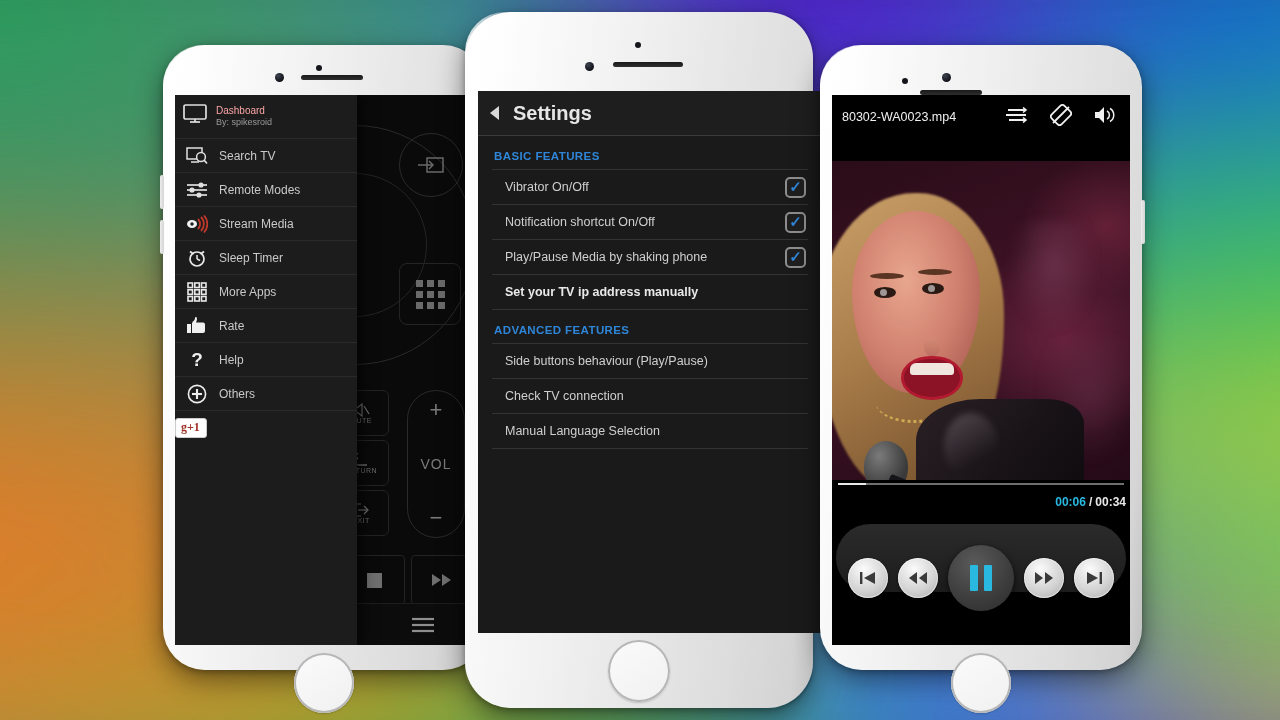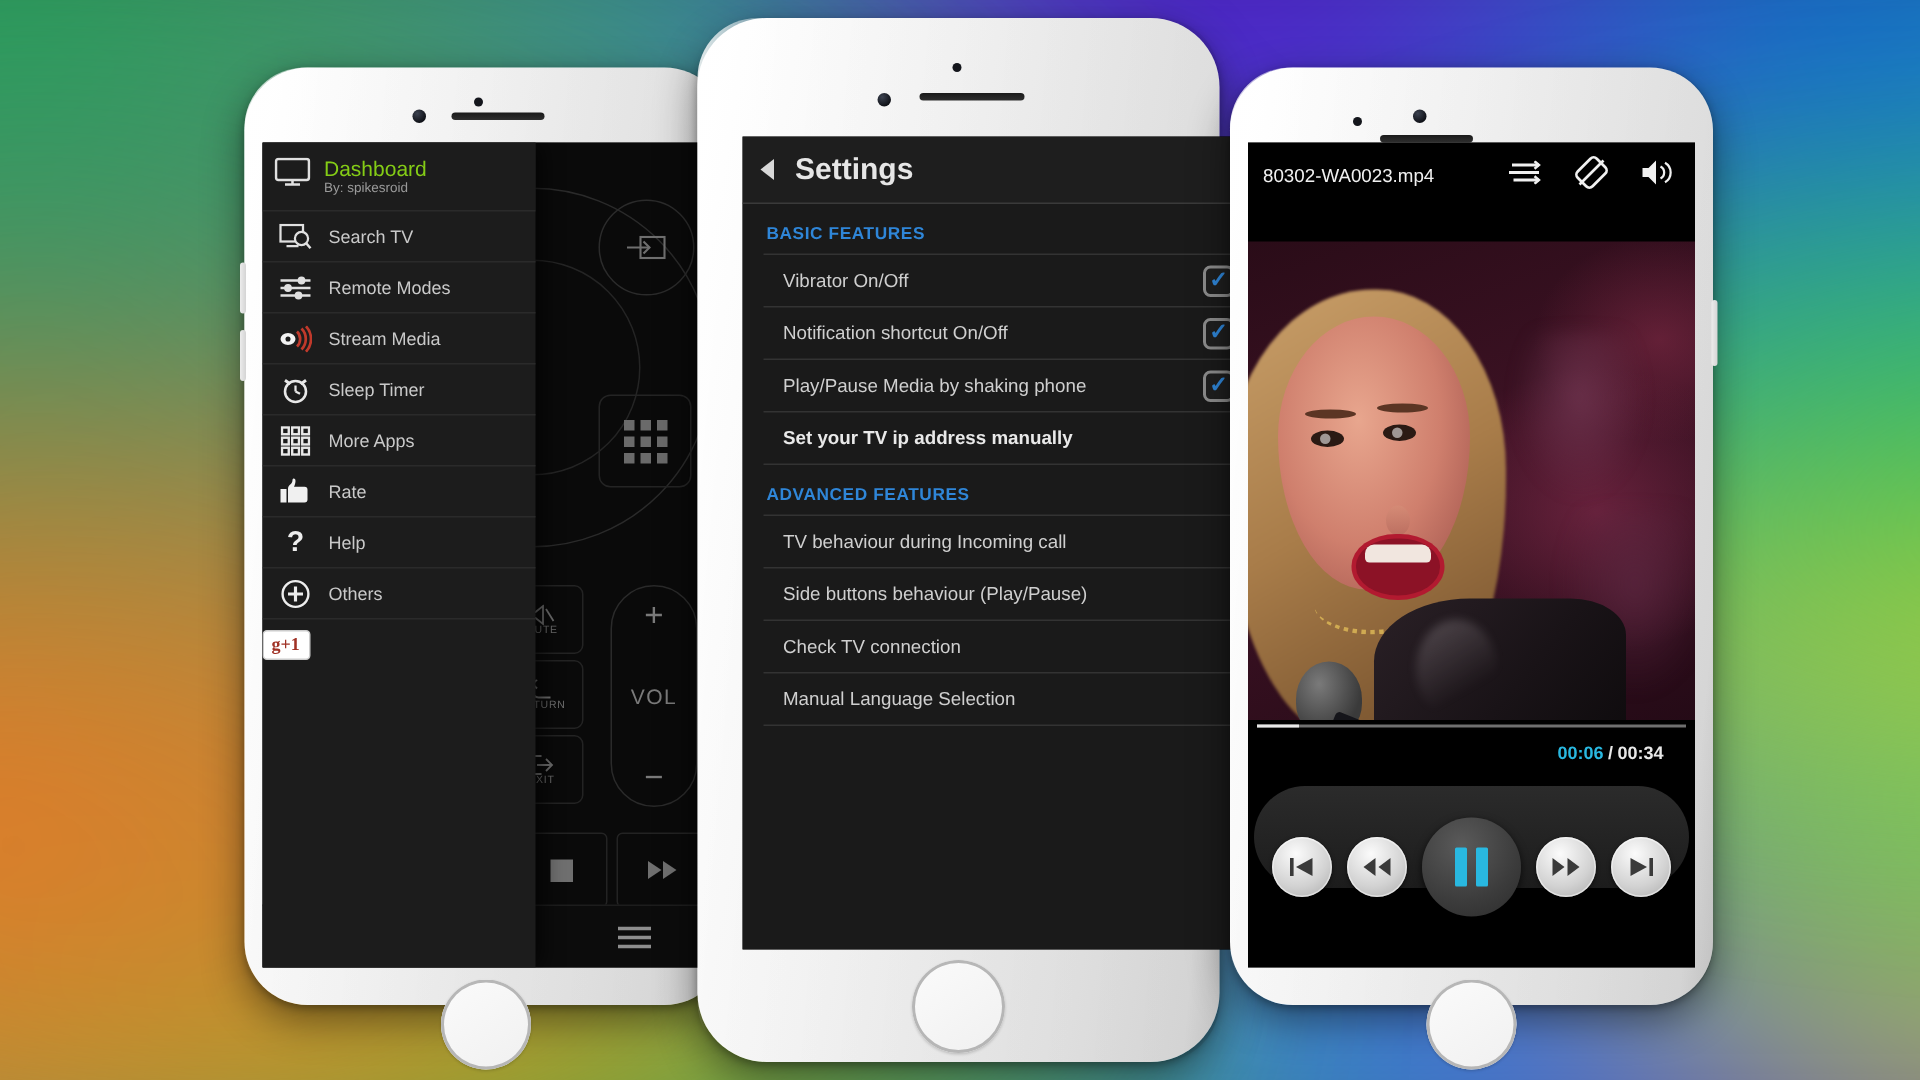--- a/index.html
+++ b/index.html
@@ -124,39 +124,39 @@
   .drawer {
     position:absolute; left:0; top:0; width:182px; height:100%;
     background:#1c1c1c;
     box-shadow:4px 0 14px rgba(0,0,0,.7);
   }
   .drawer-head {
     display:flex; align-items:center; gap:9px;
     padding:9px 8px 10px 8px; background:#1c1c1c;
   }
   .drawer-head .titles { line-height:1.15; }
-  .drawer-head .t1 { color:#84cc16; font-size:14px; }
+  .drawer-head .t1 { color:#fca5a5; font-size:10px; }
   .drawer-head .t2 { color:#9a9a9a; font-size:9px; }
   .drawer-item {
     display:flex; align-items:center; gap:11px;
     height:34px; padding-left:11px;
     border-top:1px solid #2a2a2a;
     color:#c9c9c9; font-size:12px;
   }
   .drawer-item .ico { width:22px; display:flex; align-items:center; justify-content:center; }
   .gplus-row { border-top:1px solid #2a2a2a; height:34px; display:flex; align-items:center; padding-left:0; }
   .gplus {
     background:#fff; color:#a03226; font-size:12px; font-weight:bold;
     border-radius:3px; padding:1px 6px 2px 5px; border:1px solid #ccc;
     font-family:"Liberation Serif", serif;
   }
 
   
   #phone-center { left:465px; top:12px; width:348px; height:696px; border-radius:46px; }
-  #phone-center .screen { left:30px; top:79px; width:344px; height:542px; }
+  #phone-center .screen { left:13px; top:79px; width:344px; height:542px; }
   .st-head {
     height:45px; background:#1e1e1e; display:flex; align-items:center; gap:14px;
     padding-left:12px; border-bottom:1px solid #3a3a3a;
   }
   .st-back { width:0;height:0;border-right:9px solid #d8d8d8;border-top:7px solid transparent;border-bottom:7px solid transparent; }
   .st-title { color:#e6e6e6; font-size:20px; font-weight:bold; }
   .st-body { background:#1a1a1a; height:calc(100% - 45px); padding:0 14px; }
   .st-section { color:#2f86d8; font-size:11.5px; font-weight:bold; letter-spacing:.4px; padding:14px 0 7px 2px; }
   .st-row {
     display:flex; align-items:center; justify-content:space-between;
@@ -223,21 +223,21 @@
   .mic-stem { position:absolute; left:56px; top:318px; width:30px; height:12px; background:#15151a; transform:rotate(22deg); border-radius:3px; }
   .crowd-a { position:absolute; left:178px; top:60px; width:86px; height:110px;
     background:radial-gradient(ellipse at 50% 40%, rgba(118,58,86,.7), rgba(40,12,26,0) 72%); filter:blur(5px); }
   .crowd-b { position:absolute; left:210px; top:180px; width:96px; height:120px;
     background:radial-gradient(ellipse at 50% 40%, rgba(95,42,68,.65), rgba(40,12,26,0) 72%); filter:blur(6px); }
 
   .vid-progress { position:absolute; left:0; bottom:0; width:100%; height:8px; background:#000; }
   .vid-progress .track { position:absolute; left:6px; right:6px; top:3px; height:2px; background:#6f6f6f; }
   .vid-progress .fill  { position:absolute; left:6px; top:3px; height:2px; width:28px; background:#e8e8e8; }
 
-  .vid-time { height:28px; background:#000; display:flex; align-items:center; justify-content:flex-end; padding-right:21px; font-size:12px; font-weight:bold; }
+  .vid-time { height:28px; background:#000; display:flex; align-items:center; justify-content:flex-end; padding-right:4px; font-size:12px; font-weight:bold; }
   .vid-time .cur { color:#29b8e0; }
   .vid-time .sep { color:#e8e8e8; margin:0 3px; }
   .vid-time .tot { color:#e8e8e8; }
 
   .vid-controls {
     position:relative; height:calc(100% - 44px - 349px - 28px);
     background:#000; display:flex; align-items:center; justify-content:center;
   }
   .ctrl-pill {
     position:absolute; left:4px; right:4px; top:8px; height:68px;
@@ -526,23 +526,20 @@
         </span>
       </div>
 
       <div class="st-row bold">
         <span class="lab">Set your TV ip address manually</span>
       </div>
       <div class="st-end"></div>
 
       <div class="st-section">ADVANCED FEATURES</div>
 
-      <div class="st-row">
-        <span class="lab">TV behaviour during Incoming call</span>
-      </div>
       <div class="st-row">
         <span class="lab">Side buttons behaviour (Play/Pause)</span>
       </div>
       <div class="st-row">
         <span class="lab">Check TV connection</span>
       </div>
       <div class="st-row">
         <span class="lab">Manual Language Selection</span>
       </div>
       <div class="st-end"></div>

